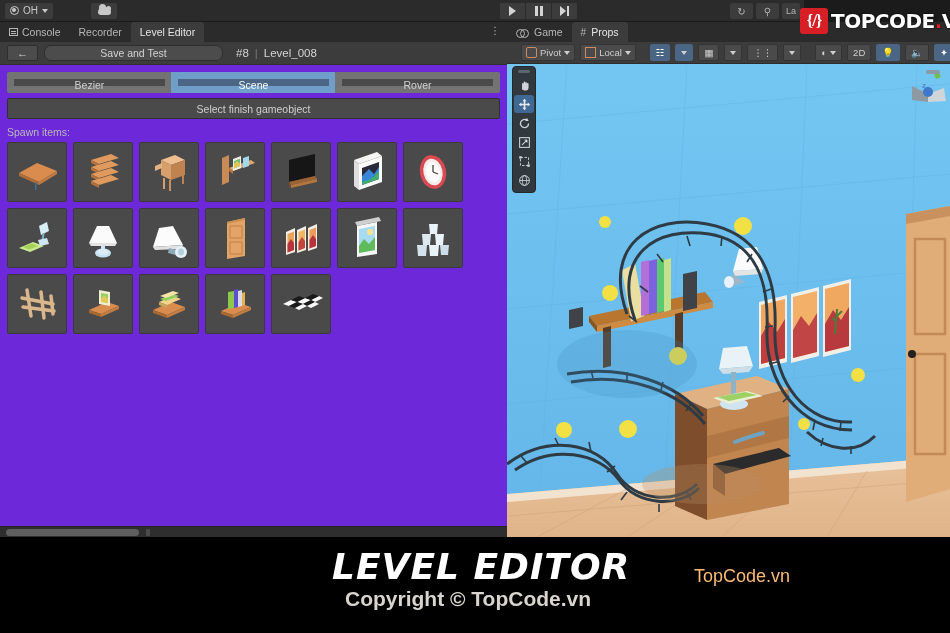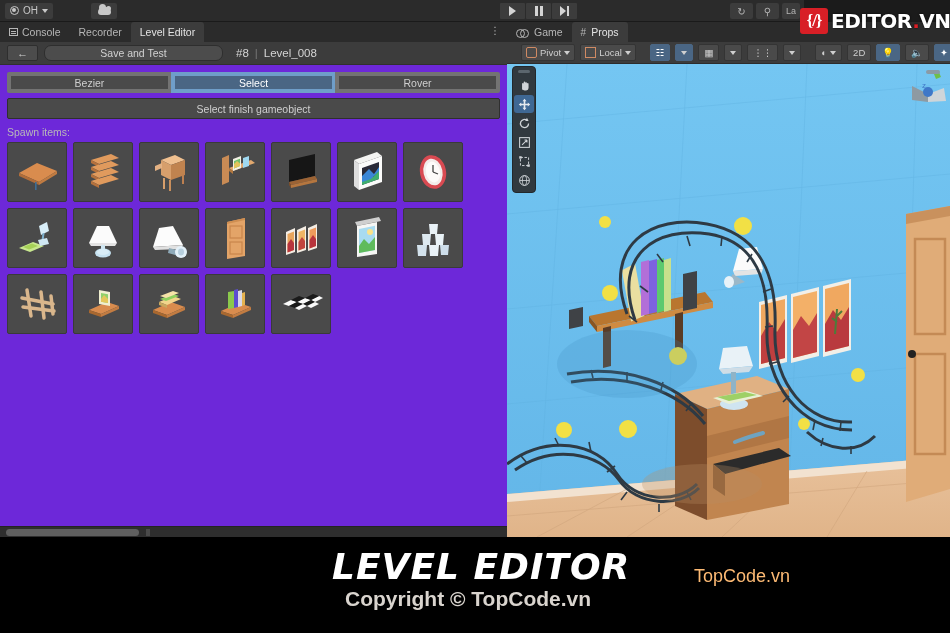--- a/index.html
+++ b/index.html
@@ -106,22 +106,22 @@
     color:#d2d2d2;font-size:10.5px;display:flex;align-items:center;justify-content:center;
   }
   .lvlinfo{ color:#d4d4d4; font-size:11.5px; margin-left:7px; display:flex; gap:6px;}
   .lvlinfo .sep{ color:#777; }
 
   .panel-body { padding:7px; }
   .seg {
     display:flex; width:100%; height:21px; margin-bottom:5px;
   }
   .seg > div {
-    flex:1; display:flex; align-items:flex-end; justify-content:center;
-    font-size:10.5px; color:#cfcfcf; background:#4a4a4a; border:4px solid #737373;
+    flex:1; display:flex; align-items:flex-start; justify-content:center;
+    font-size:10.5px; color:#cfcfcf; background:#4a4a4a; border:7px solid #737373;
     margin-left:-1px;
   }
   .seg > div:first-child{ margin-left:0; border-radius:2px 0 0 2px;}
   .seg > div:last-child{ border-radius:0 2px 2px 0;}
   .seg > div.on { background:#4a6684; border-color:#6f9ec9; color:#ffffff; }
 
   .wide-btn {
     height:21px; background:#4a4a4a; border:1px solid #2f2f2f; border-radius:2px;
     display:flex;align-items:center;justify-content:center;color:#cfcfcf;font-size:10.5px;
     margin-bottom:7px;
@@ -257,21 +257,21 @@
         <span>⚲</span>
       </div>
       <div class="layerbox">
         <span>La</span>
       </div>
     </div>
   </div>
 
   <div class="wm-logo">
     <div class="wm-mark">{/}</div>
-    <div class="wm-text"><span>EDITOR</span><span class="red">.</span><span>VN</span></div>
+    <div class="wm-text"><span>TOPCODE</span><span class="red">.</span><span>VN</span></div>
   </div>
 
   <div class="left-win">
 
     <div class="tabrow">
       <div class="wtab">
         <span class="consoleglyph"></span>
         <span>Console</span>
       </div>
       <div class="wtab">
@@ -296,21 +296,21 @@
         <span>Level_008</span>
       </div>
     </div>
 
     <div class="panel-body">
       <div class="seg">
         <div>
             <span>Bezier</span>
           </div>
         <div class="on">
-            <span>Select</span>
+            <span>Scene</span>
           </div>
         <div>
             <span>Rover</span>
           </div>
       </div>
 
       <div class="wide-btn">
         <span>Select finish gameobject</span>
       </div>
 

